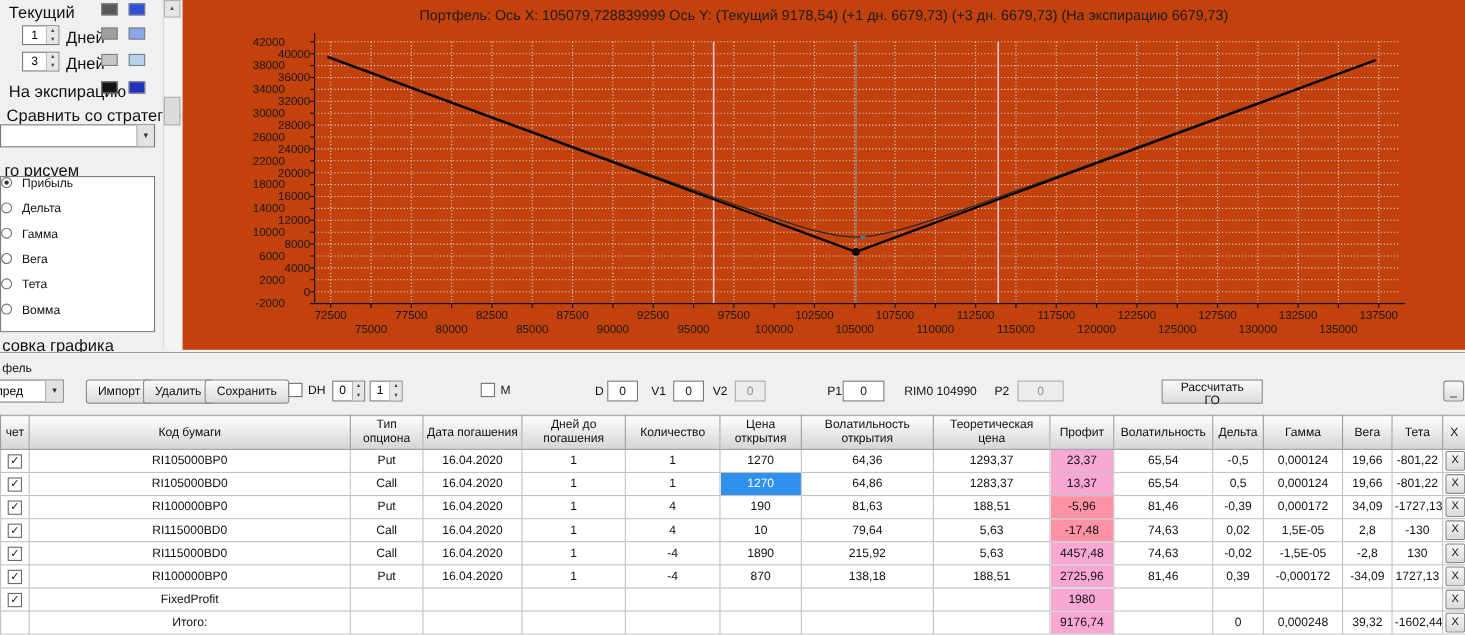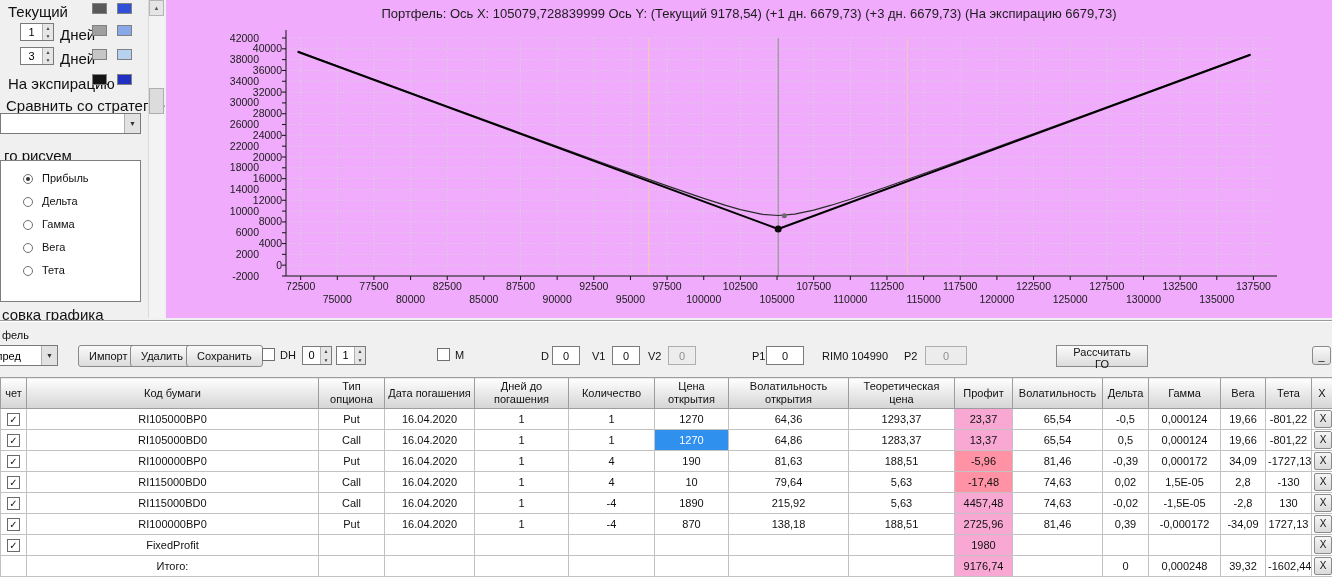--- a/index.html
+++ b/index.html
@@ -11,28 +11,28 @@
 .slbl{position:absolute;font-size:15px;color:#111;white-space:nowrap}
 .swatch{position:absolute;width:15px;height:11px;border:1px solid #808080}
 .numbox{position:absolute;width:34px;height:18px;background:#fff;border:1px solid #7a7a7a;display:flex}
 .num-val{flex:1;text-align:center;line-height:16px;font-size:11px}
 .spin-ar{width:11px;display:flex;flex-direction:column;border-left:1px solid #b0b0b0}
 .spin-ar span{flex:1;font-size:5px;line-height:8px;text-align:center;color:#444;background:#e6e6e6}
 .combo{background:#fff;border:1px solid #7a7a7a;display:flex;align-items:center}
 .combo-btn{margin-left:auto;width:16px;align-self:stretch;background:#e2e2e2;border-left:1px solid #b0b0b0;font-size:7px;display:flex;align-items:center;justify-content:center;color:#333}
 .side-combo{position:absolute;left:0;top:113px;width:141px;height:21px}
 .listbox{position:absolute;left:0;top:160px;width:141px;height:142px;background:#fff;border:1px solid #7e7e7e;overflow:hidden}
-.draw-item{display:flex;align-items:flex-end;height:23px;padding-left:22px;gap:9px;font-size:11px;color:#111}
+.draw-item{display:flex;align-items:flex-start;height:23px;padding-left:0;gap:9px;font-size:11px;color:#111}
 .radio{width:10px;height:10px;border:1px solid #707070;border-radius:50%;background:#fff;position:relative;flex:0 0 auto}
 .radio.on::after{content:"";position:absolute;left:2px;top:2px;width:4px;height:4px;border-radius:50%;background:#333}
 .v-scrollbar{position:absolute;right:2px;top:0;width:16px;height:318px;background:#f3f3f3;border-left:1px solid #dadada}
 .sb-btn{height:16px;background:#e5e5e5;border:1px solid #b4b4b4;font-size:6px;text-align:center;line-height:14px;color:#555}
 .sb-thumb{position:absolute;top:88px;left:0;width:100%;height:26px;background:#dcdcdc;border:1px solid #aeaeae}
 
-.chart-panel{position:absolute;left:166px;top:0;width:1166px;height:318px;background:#f0abfc}
+.chart-panel{position:absolute;left:166px;top:0;width:1166px;height:318px;background:#c2410c}
 .chart-title{position:absolute;top:6px;left:0;width:100%;text-align:center;font-size:13px;color:#1c1c1c;white-space:nowrap}
 .chart-svg{position:absolute;left:0;top:0}
 
 .toolbar{position:absolute;left:0;top:320px;width:1332px;height:57px;background:#f0f0f0;border-top:1px solid #9a9a9a;box-shadow:inset 0 1px 0 #fff}
 .grp-label{position:absolute;left:2px;top:8px;font-size:11px;color:#111}
 .btn{position:absolute;top:24px;height:22px;padding:0 10px;font-size:11px;font-family:inherit;background:linear-gradient(#fafafa,#dcdcdc);border:1px solid #8a8a8a;border-radius:3px;color:#111}
 .tb-combo{position:absolute;left:-18px;top:24px;width:76px;height:21px;font-size:11px;padding-left:8px}
 .cbrow{position:absolute;top:27px;display:flex;align-items:flex-end;gap:5px;font-size:11px;color:#111}
 .cbbox{width:13px;height:13px;background:#fff;border:1px solid #707070;flex:0 0 auto}
 .spin{position:absolute;top:25px;width:30px;height:19px;background:#fff;border:1px solid #7a7a7a;display:flex}
@@ -111,20 +111,24 @@
           <span class="radio"></span>
           <span>Гамма</span>
         </div>
         <div class="draw-item">
           <span class="radio"></span>
           <span>Вега</span>
         </div>
         <div class="draw-item">
           <span class="radio"></span>
           <span>Тета</span>
+        </div>
+        <div class="draw-item">
+          <span class="radio"></span>
+          <span>Вомма</span>
         </div>
       </div>
     <span class="slbl" style="left:2px;top:306px">совка графика</span>
 
     <div class="v-scrollbar">
       <div class="sb-btn">▲</div>
       <div class="sb-thumb"></div>
     </div>
   </div>
 

